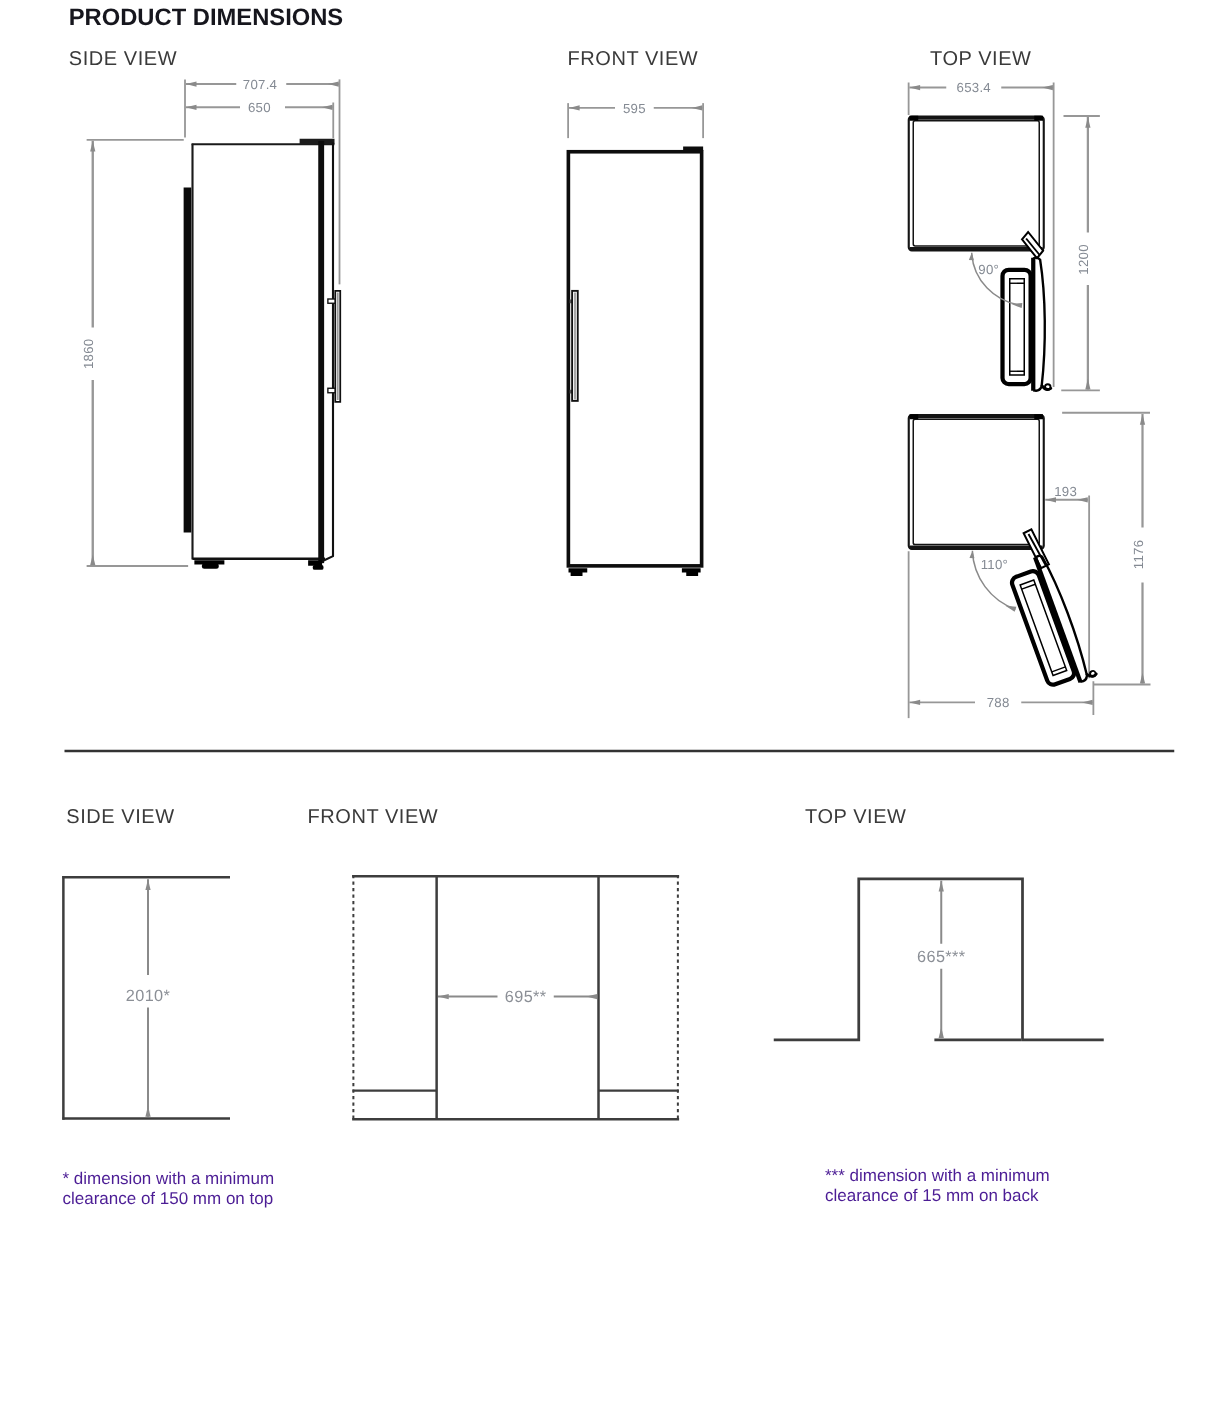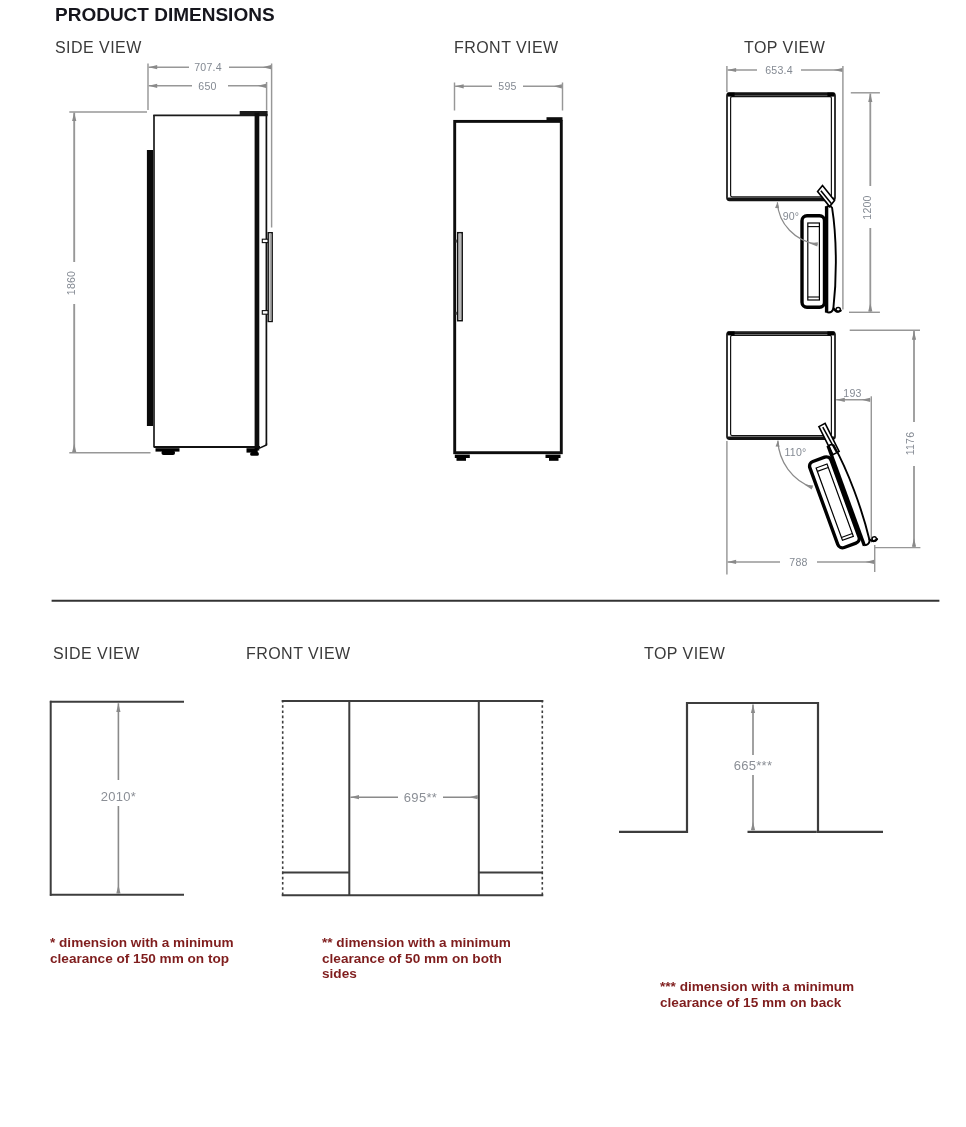--- a/index.html
+++ b/index.html
@@ -1,37 +1,36 @@
 <!DOCTYPE html>
 <html><head>
 <meta charset="utf-8">
 <style>
   html,body{margin:0;padding:0;background:#fff;}
   #page{position:relative;width:966px;height:1127px;background:#fff;overflow:hidden;
         font-family:"Liberation Sans",sans-serif;}
   svg{position:absolute;left:0;top:0;}
   .h1{position:absolute;font-size:19px;font-weight:bold;color:#16161d;letter-spacing:0;}
   .vlab{position:absolute;font-size:16px;color:#3a3a3a;letter-spacing:.45px;}
-  .fn{position:absolute;font-size:13.6px;line-height:15.7px;color:#7f1d1d;font-weight:bold;}
+  .fn{position:absolute;font-size:13.6px;line-height:15.7px;color:#4c1d95;}
 </style>
 </head>
 <body>
 <div id="page">
   <div class="h1" style="left:55px;top:4px;">PRODUCT DIMENSIONS</div>
   <div class="vlab" style="left:55px;top:39px;">SIDE VIEW</div>
   <div class="vlab" style="left:454px;top:39px;">FRONT VIEW</div>
   <div class="vlab" style="left:744px;top:39px;">TOP VIEW</div>
 
   <div class="vlab" style="left:53px;top:645px;">SIDE VIEW</div>
   <div class="vlab" style="left:246px;top:645px;">FRONT VIEW</div>
   <div class="vlab" style="left:644px;top:645px;">TOP VIEW</div>
 
   <div class="fn" style="left:50px;top:935px;">* dimension with a minimum<br>clearance of 150 mm on top</div>
-  <div class="fn" style="left:322px;top:935px;">** dimension with a minimum<br>clearance of 50 mm on both<br>sides</div>
-  <div class="fn" style="left:660px;top:933px;margin-top:46px;">*** dimension with a minimum<br>clearance of 15 mm on back</div>
+  <div class="fn" style="left:660px;top:933px;">*** dimension with a minimum<br>clearance of 15 mm on back</div>
 
 <svg width="966" height="1127" viewBox="0 0 966 1127">
 <defs>
   <marker id="ae" viewBox="0 0 10 6" refX="9.2" refY="3" markerWidth="10" markerHeight="6" orient="auto" markerUnits="userSpaceOnUse">
     <path d="M0.6,3 L9.2,0.9 L9.2,5.1 z" fill="#8a8a8a"></path>
   </marker>
   <marker id="as" viewBox="0 0 10 6" refX="0.8" refY="3" markerWidth="10" markerHeight="6" orient="auto" markerUnits="userSpaceOnUse">
     <path d="M9.4,0.9 L0.8,3 L9.4,5.1 z" fill="#8a8a8a"></path>
   </marker>
 </defs>

